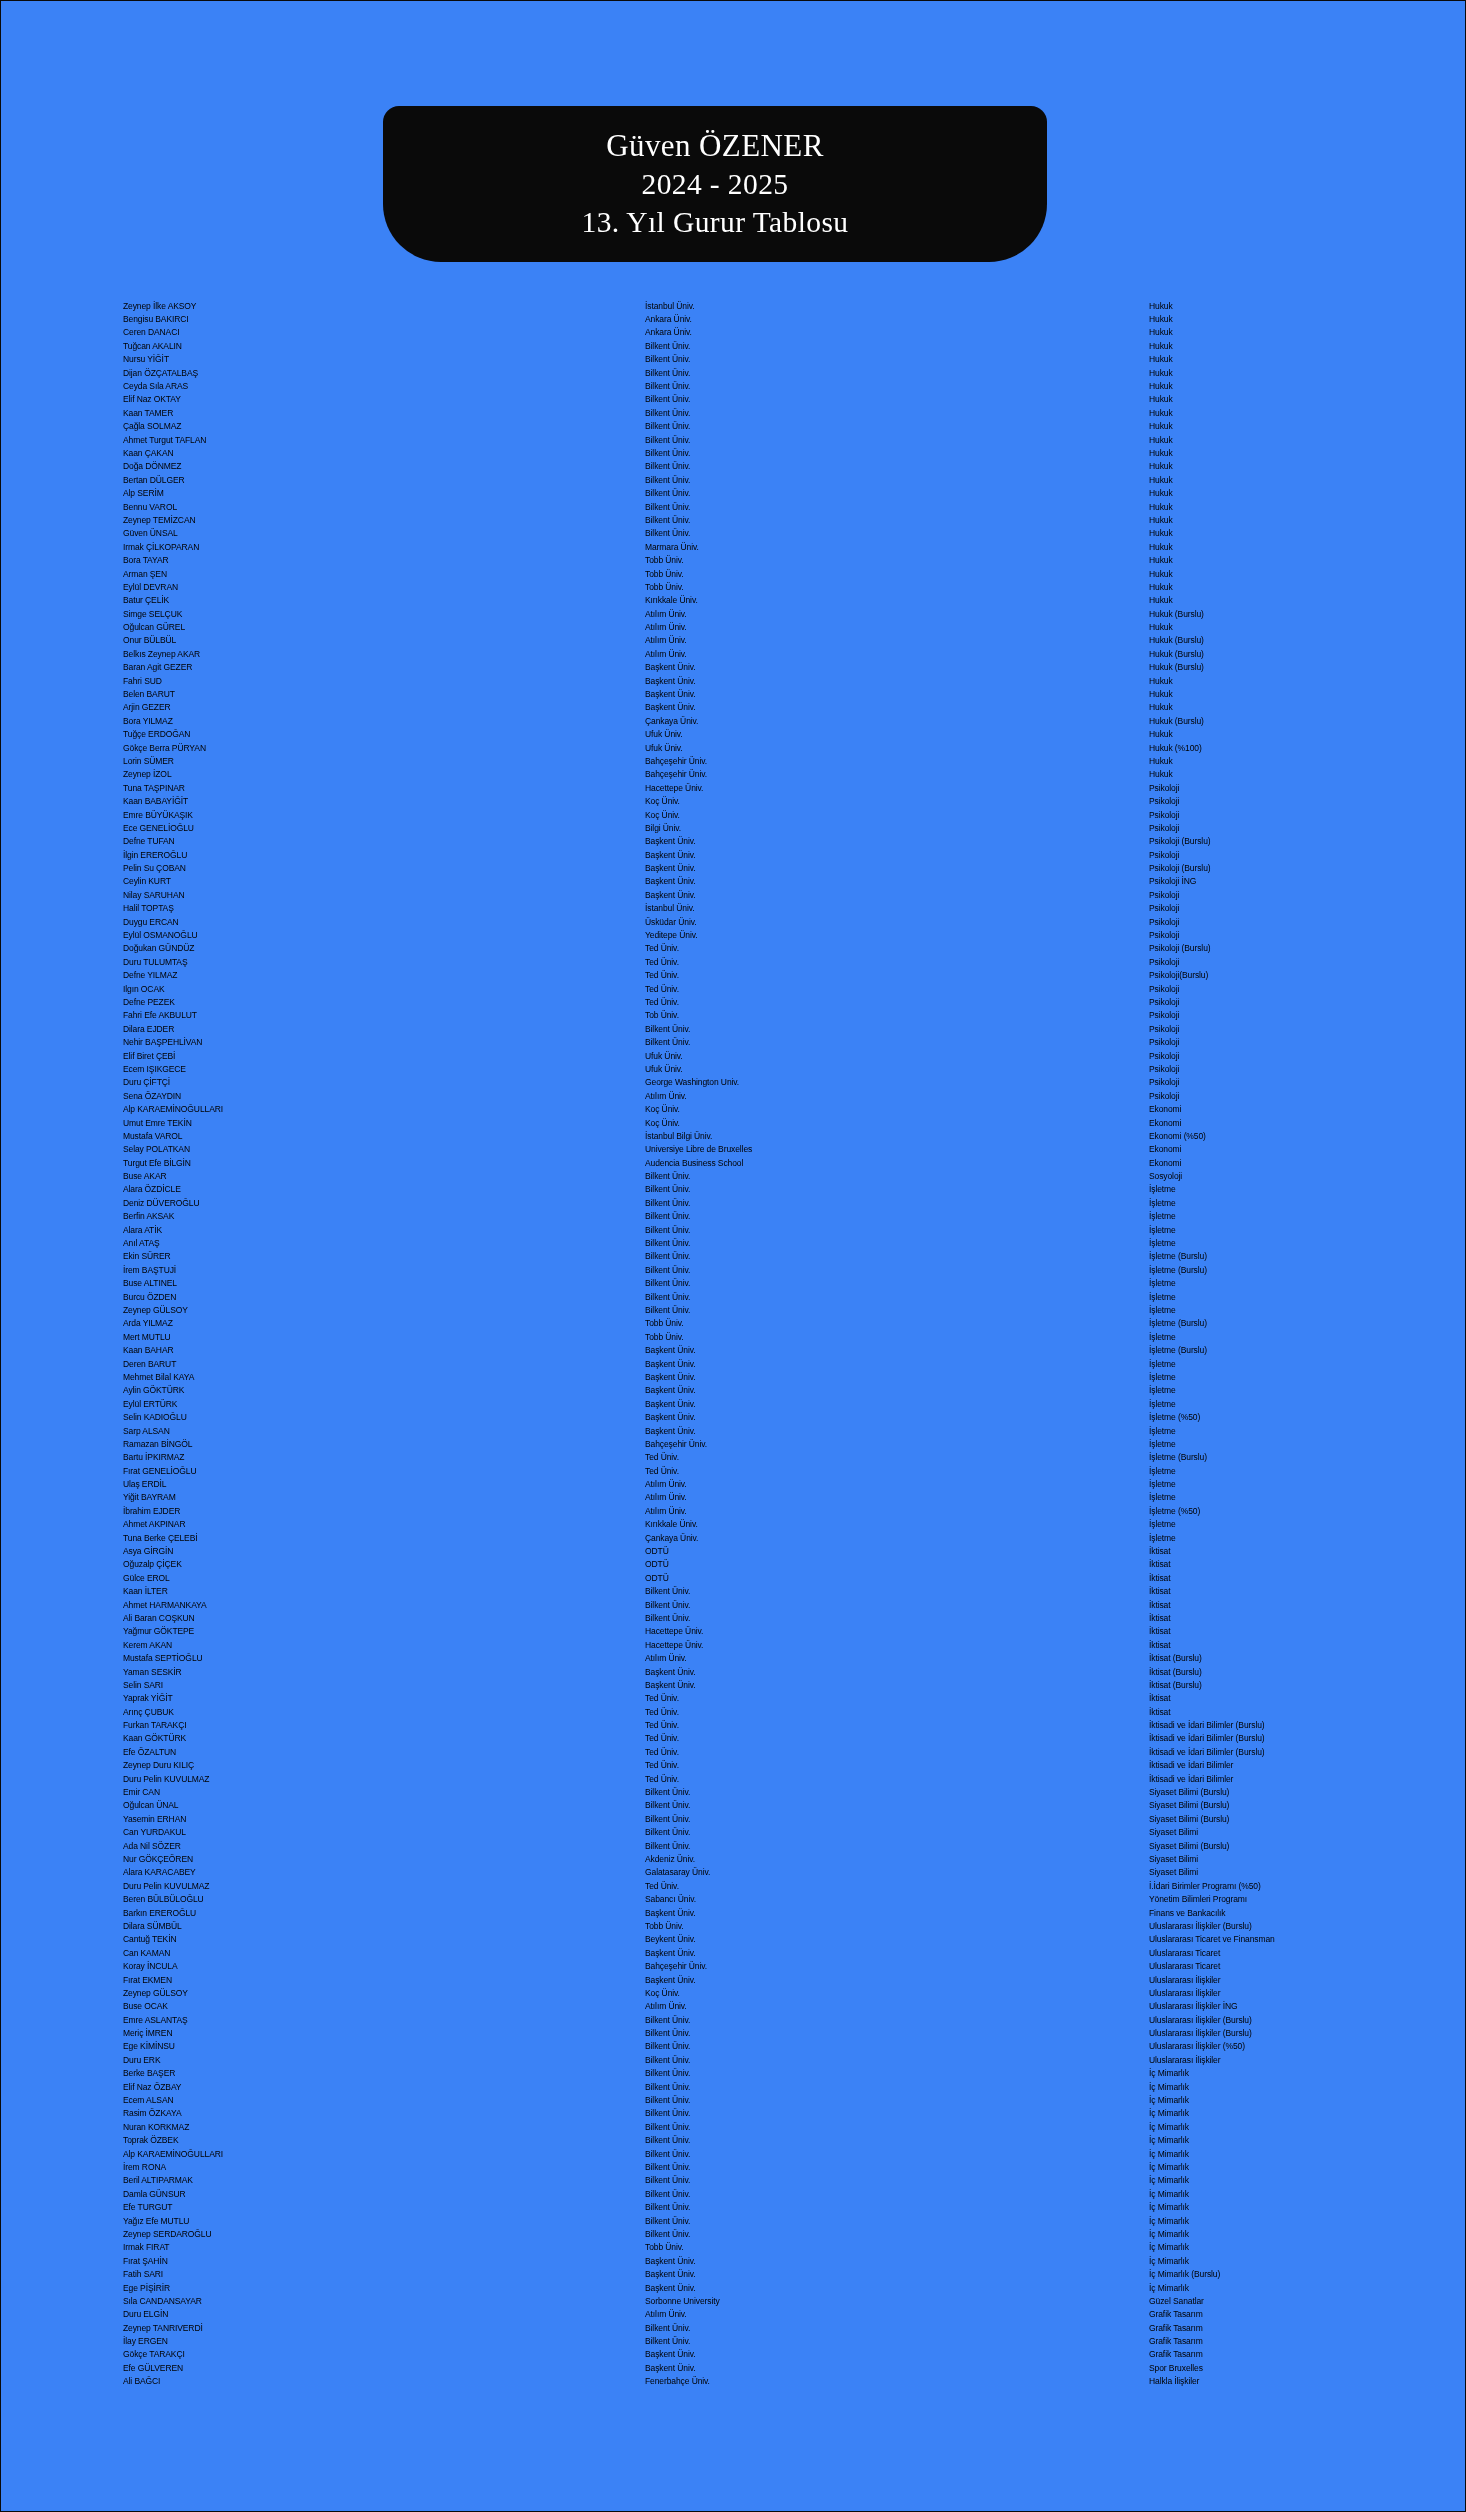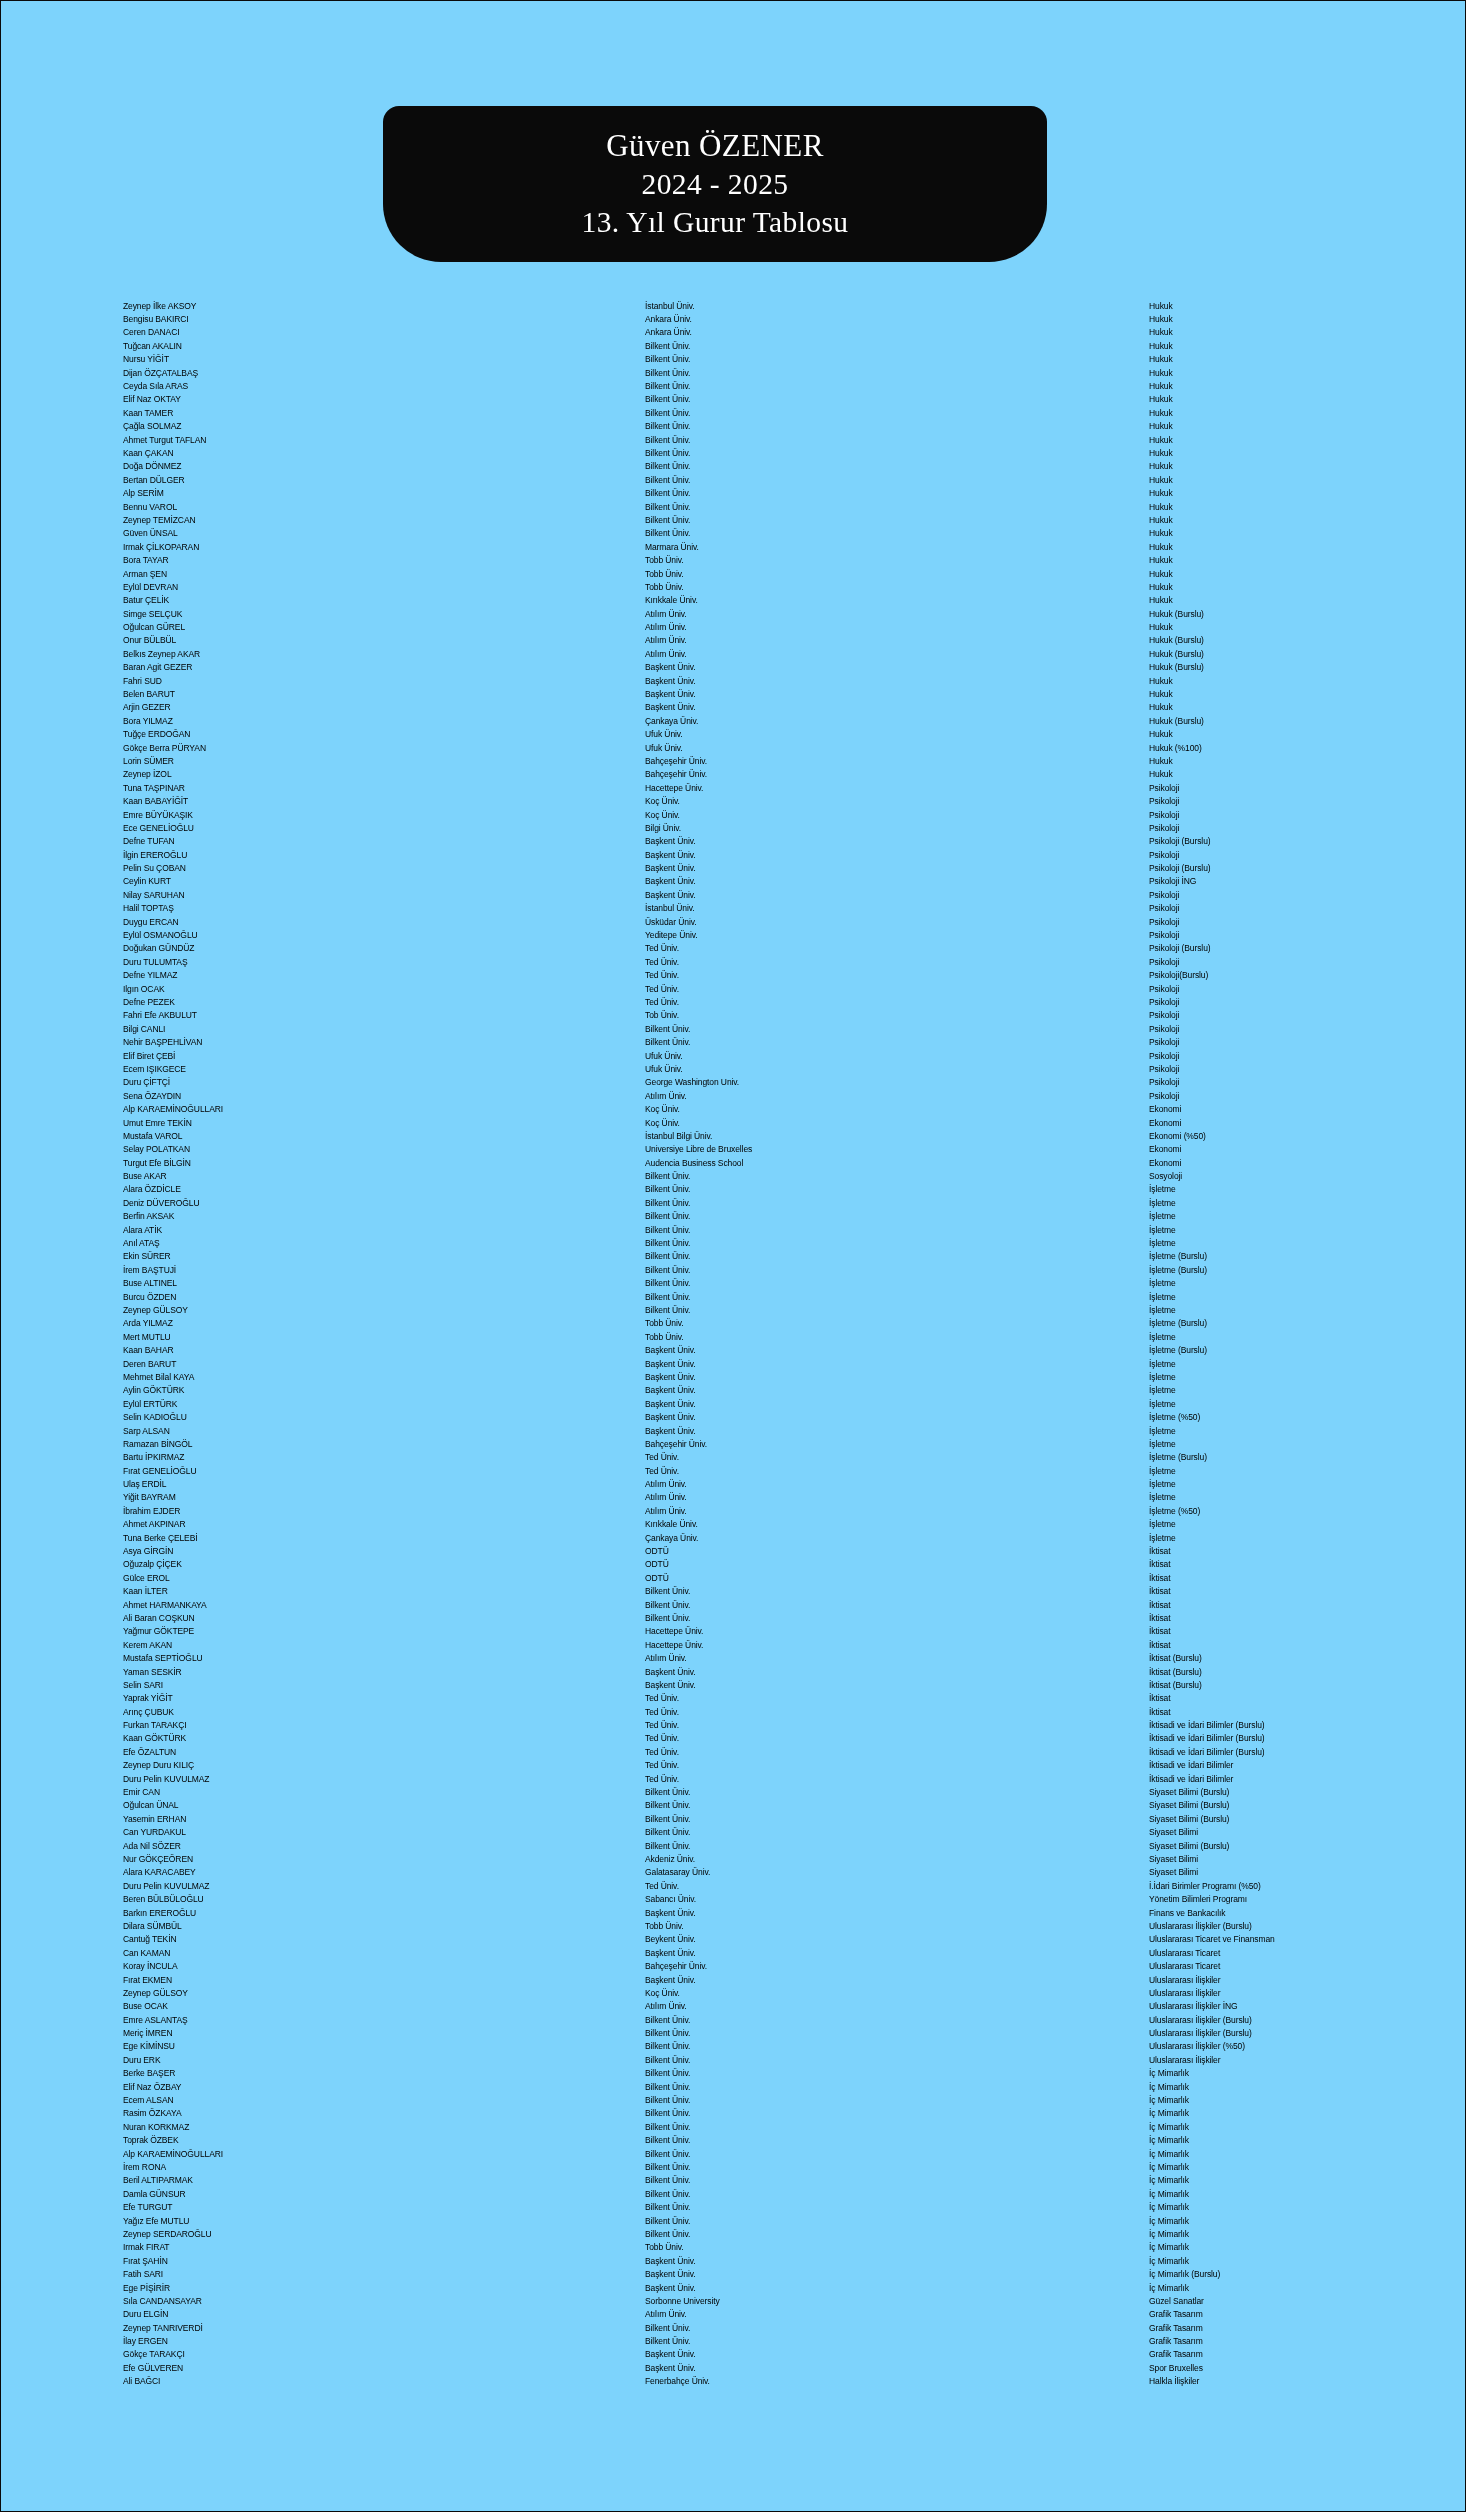--- a/index.html
+++ b/index.html
@@ -1,19 +1,19 @@
 <!DOCTYPE html>
 <html style="font-size:11.8px"><head>
 <meta charset="utf-8">
 <style>
   html,body{margin:0;padding:0;background:#fff;}
   .page{
     position:relative;
     width:1466px;height:2512px;
-    background:#7dd3fc;
+    background:#3b82f6;
     border:1.5px solid #0a0a0a;
     box-sizing:border-box;
     font-family:"Liberation Sans", sans-serif;
     color:#000;
     overflow:hidden;
   }
   .header-box{
     position:absolute;
     left:382px;top:105px;
     width:664px;height:156px;
@@ -387,21 +387,21 @@
         <span class="c dept">Psikoloji</span>
       </div>
 
       <div class="row">
         <span class="c name">Fahri Efe AKBULUT</span>
         <span class="c univ">Tob Üniv.</span>
         <span class="c dept">Psikoloji</span>
       </div>
 
       <div class="row">
-        <span class="c name">Bilgi CANLI</span>
+        <span class="c name">Dilara EJDER</span>
         <span class="c univ">Bilkent Üniv.</span>
         <span class="c dept">Psikoloji</span>
       </div>
 
       <div class="row">
         <span class="c name">Nehir BAŞPEHLİVAN</span>
         <span class="c univ">Bilkent Üniv.</span>
         <span class="c dept">Psikoloji</span>
       </div>
 

